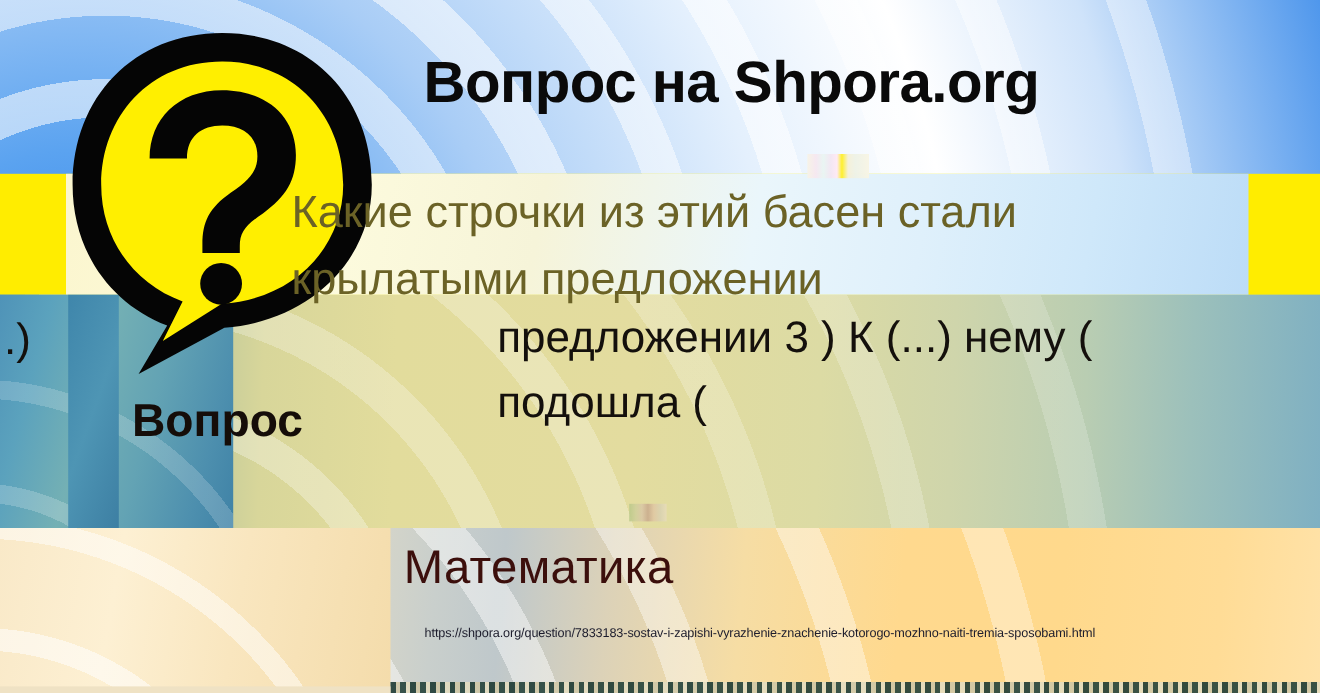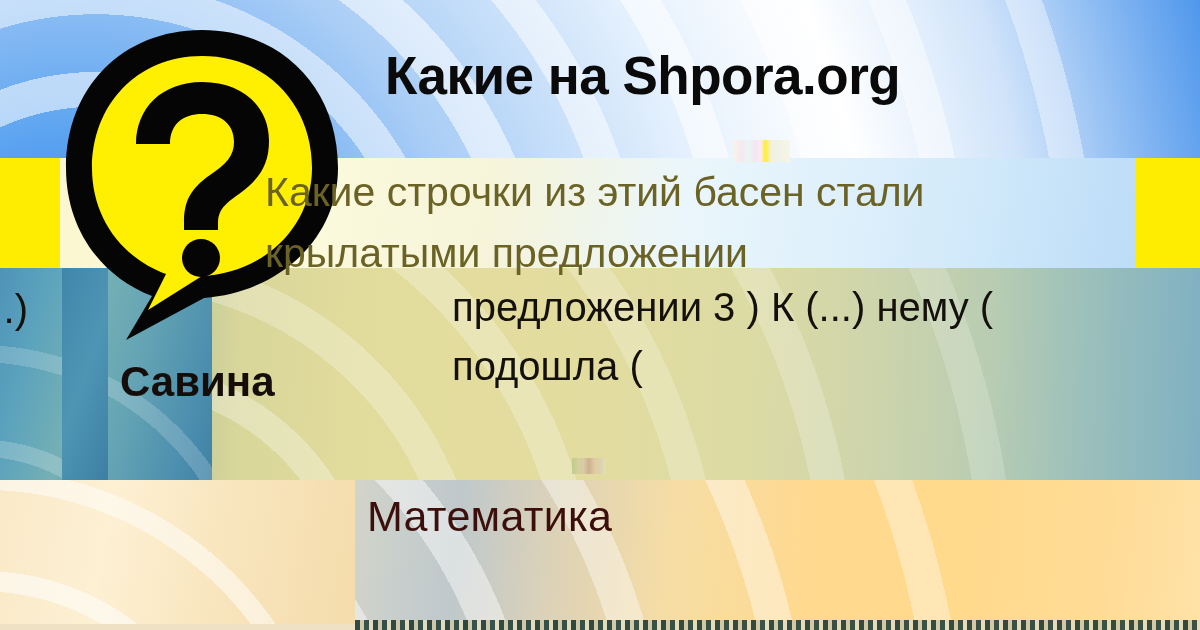--- a/index.html
+++ b/index.html
@@ -271,34 +271,35 @@
                L 132 208
                L 166 208
                L 166 202
                C 166 189 171 183 187 172
                C 208 157 217 142 217 119
                C 217 84 190 60 150 60 Z" fill="#050505"></path>
       <circle cx="149" cy="236" r="19" fill="#050505"></circle>
     </svg>
   </div>
 
-  <div id="title">Какие на Shpora.org</div>
+  <div id="title">Вопрос на Shpora.org</div>
 
   <div id="question-text">Какие строчки из этий басен стали крылатыми предложении</div>
 
   <div id="tail-left">(...)</div>
 
   <div id="body-text">предложении 3 ) К (...) нему (
 подошла (</div>
 
   <div id="author">
-    <div>Савина</div>
+    <div>Вопрос</div>
   </div>
 
   <div id="subject">Математика</div>
 
+  <div id="url">https://shpora.org/question/7833183-sostav-i-zapishi-vyrazhenie-znachenie-kotorogo-mozhno-naiti-tremia-sposobami.html</div>
 
   <div class="artifact" id="artifact-a"></div>
   <div class="artifact" id="artifact-b"></div>
   <div id="bottom-edge"></div>
   <div id="bottom-edge-left"></div>
 
 </div>
 
 </body></html>

